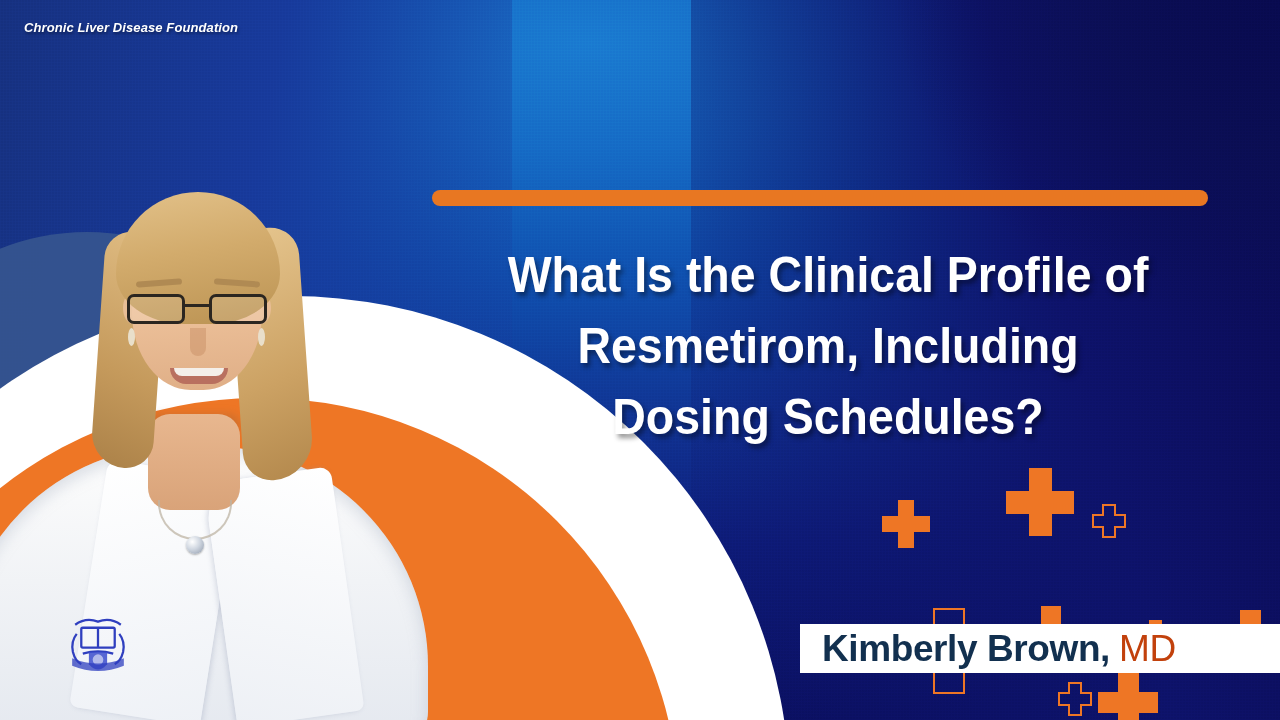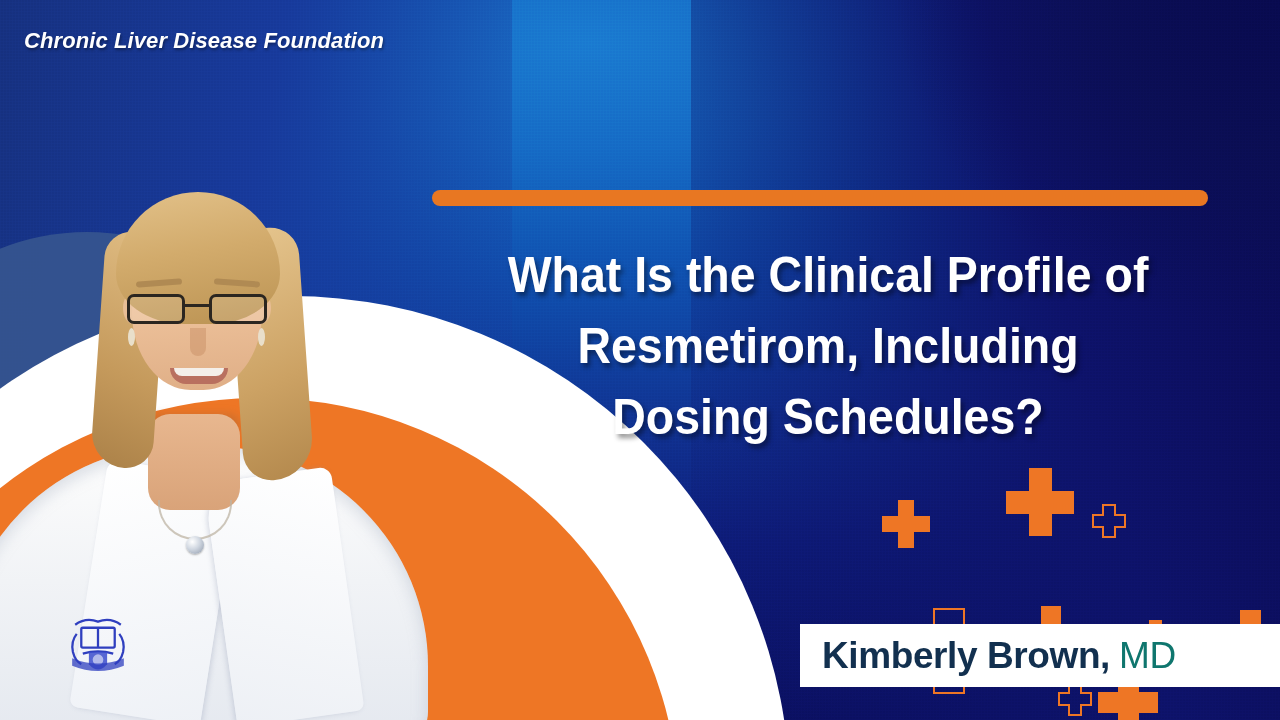--- a/index.html
+++ b/index.html
@@ -159,36 +159,36 @@
   }
 
   
   .crosses{position:absolute;left:860px;top:460px;width:420px;height:260px;}
   .cross{position:absolute;}
   .cross .bar-h,.cross .bar-v{position:absolute;}
   .cross.solid .bar-h,.cross.solid .bar-v{background:#ee7625;}
 
   
   .nameplate{
-    position:absolute;left:800px;top:624px;width:480px;height:63px;
+    position:absolute;left:800px;top:624px;width:480px;height:49px;
     background:#ffffff;display:flex;align-items:center;
     padding-left:22px;
   }
   .nm-bold{font-size:37px;font-weight:bold;color:#12304f;letter-spacing:-.4px;}
-  .nm-light{font-size:37px;font-weight:normal;color:#0f766e;margin-left:9px;letter-spacing:-.2px;}
+  .nm-light{font-size:37px;font-weight:normal;color:#c2410c;margin-left:9px;letter-spacing:-.2px;}
 
   
   .logo{position:absolute;left:24px;top:16px;width:262px;height:72px;color:#fff;}
   .logo-mark{
     font-size:51px;font-weight:bold;font-style:italic;letter-spacing:-2px;
     line-height:1;text-shadow:2px 3px 4px rgba(0,0,0,.4);padding-left:38px;
   }
   .logo-sub{
-    font-size:22px;font-weight:bold;font-style:italic;letter-spacing:.1px;
-    margin-top:12px;text-shadow:1px 2px 3px rgba(0,0,0,.4);white-space:nowrap;
+    font-size:13px;font-weight:bold;font-style:italic;letter-spacing:.1px;
+    margin-top:4px;text-shadow:1px 2px 3px rgba(0,0,0,.4);white-space:nowrap;
   }
 </style>
 </head>
 <body>
 
 <div id="slide">
 
   <div class="bg-base"></div>
   <div class="bg-left"></div>
   <div class="bg-right"></div>

